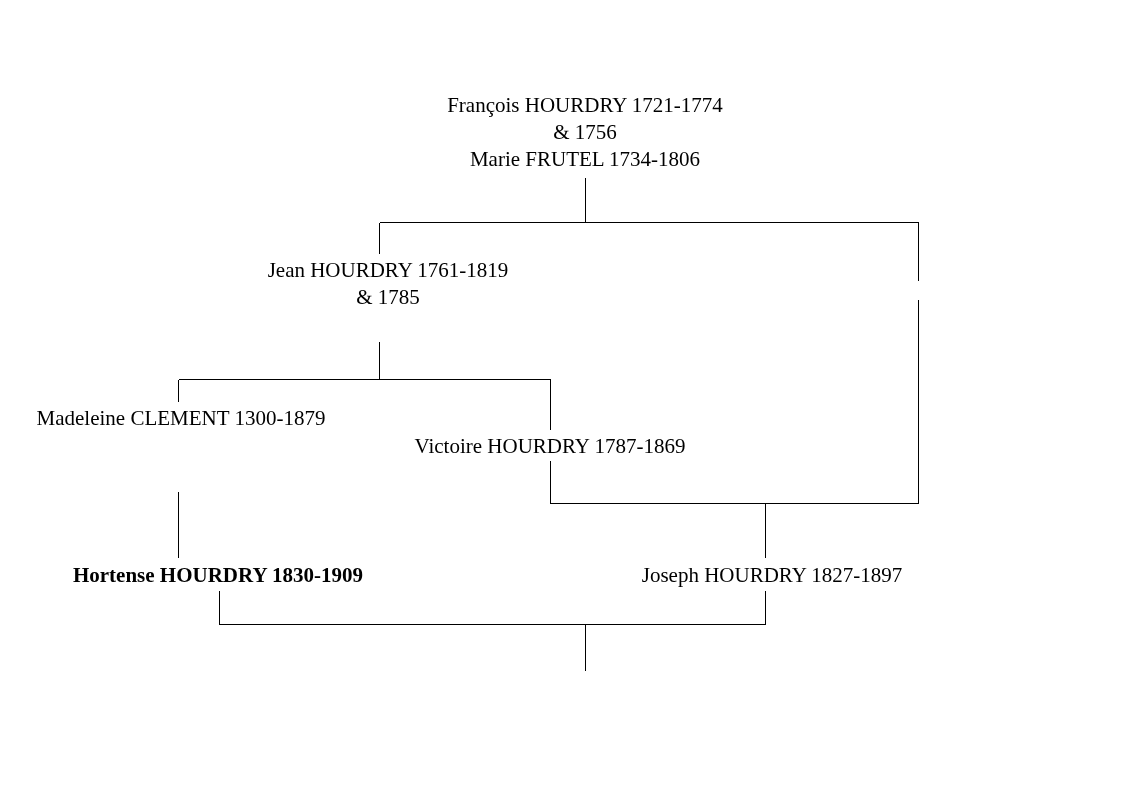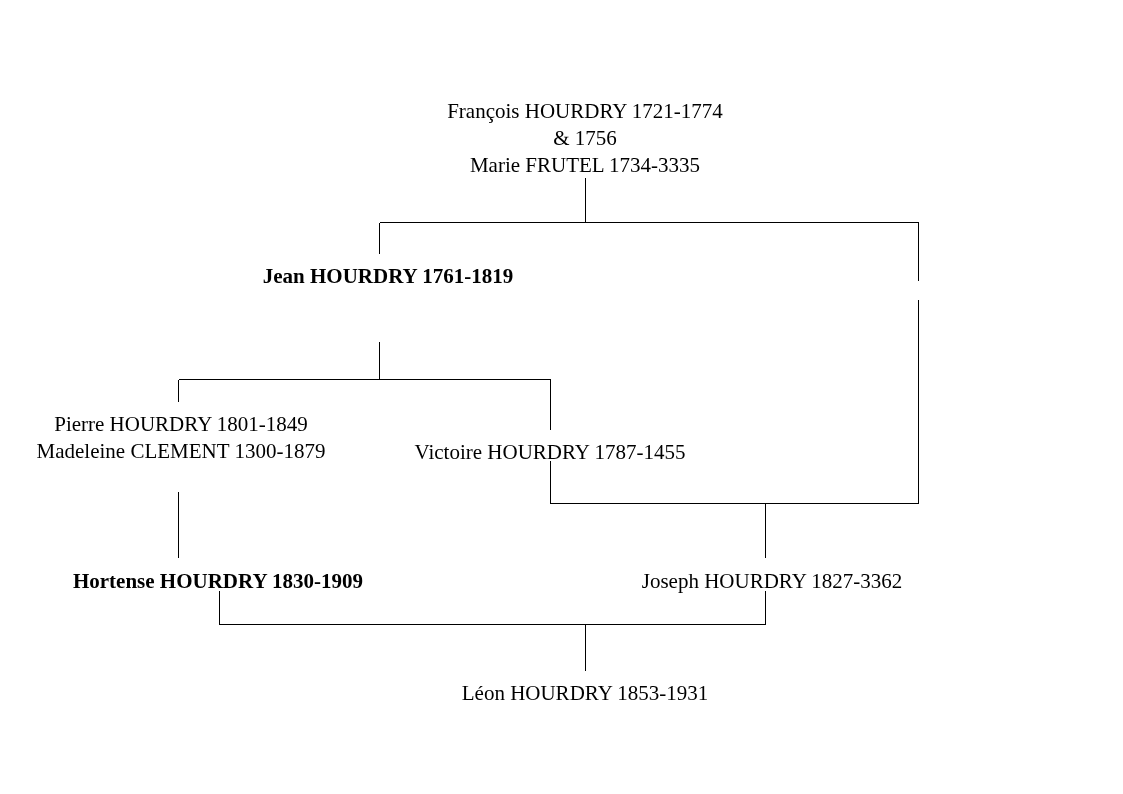--- a/index.html
+++ b/index.html
@@ -25,33 +25,32 @@
     height: 794px;
   }
   .person-node {
     position: absolute;
     text-align: center;
     line-height: 1.28;
     font-size: 21px;
     color: #000000;
     white-space: nowrap;
     transform: translateX(-50%);
-    margin-top: 6px;
   }
   .person-line {
     display: block;
     white-space: nowrap;
   }
   .union-year {
     display: block;
     white-space: nowrap;
   }
   
   #node-gen1      { left: 585px; top: 92px;  }
-  #node-gen2-jean { left: 388px; top: 257px; font-weight: bold; }
+  #node-gen2-jean { left: 388px; top: 257px; }
   #node-gen2-jb   { left: 908px; top: 284px; }
   #node-gen3-pierre { left: 181px; top: 405px; }
   #node-gen3-victoire { left: 550px; top: 433px; }
   #node-gen4-hortense { left: 218px; top: 562px; font-weight: bold; }
   #node-gen4-joseph   { left: 772px; top: 562px; }
   #node-gen5-leon     { left: 585px; top: 674px; }
 </style>
 </head>
 <body>
 
@@ -81,42 +80,39 @@
       <path d="M 219.5,624.5 L 765.5,624.5"></path>
       <path d="M 765.5,591 L 765.5,624.5"></path>
       <path d="M 585.5,624.5 L 585.5,671"></path>
 
     </g>
   </svg>
 
   <div class="person-node" id="node-gen1">
     <span class="person-line">François HOURDRY 1721-1774</span>
     <span class="union-year">&amp; 1756</span>
-    <span class="person-line">Marie FRUTEL 1734-3335</span>
+    <span class="person-line">Marie FRUTEL 1734-1806</span>
   </div>
 
   <div class="person-node" id="node-gen2-jean">
     <span class="person-line">Jean HOURDRY 1761-1819</span>
+    <span class="union-year">&amp; 1785</span>
   </div>
 
 
   <div class="person-node" id="node-gen3-pierre">
-    <span class="person-line">Pierre HOURDRY 1801-1849</span>
     <span class="person-line">Madeleine CLEMENT 1300-1879</span>
   </div>
 
   <div class="person-node" id="node-gen3-victoire">
-    <span class="person-line">Victoire HOURDRY 1787-1455</span>
+    <span class="person-line">Victoire HOURDRY 1787-1869</span>
   </div>
 
   <div class="person-node" id="node-gen4-hortense">
     <span class="person-line">Hortense HOURDRY 1830-1909</span>
   </div>
 
   <div class="person-node" id="node-gen4-joseph">
-    <span class="person-line">Joseph HOURDRY 1827-3362</span>
+    <span class="person-line">Joseph HOURDRY 1827-1897</span>
   </div>
 
-  <div class="person-node" id="node-gen5-leon">
-    <span class="person-line">Léon HOURDRY 1853-1931</span>
-  </div>
 
 </div>
 
 </body></html>

